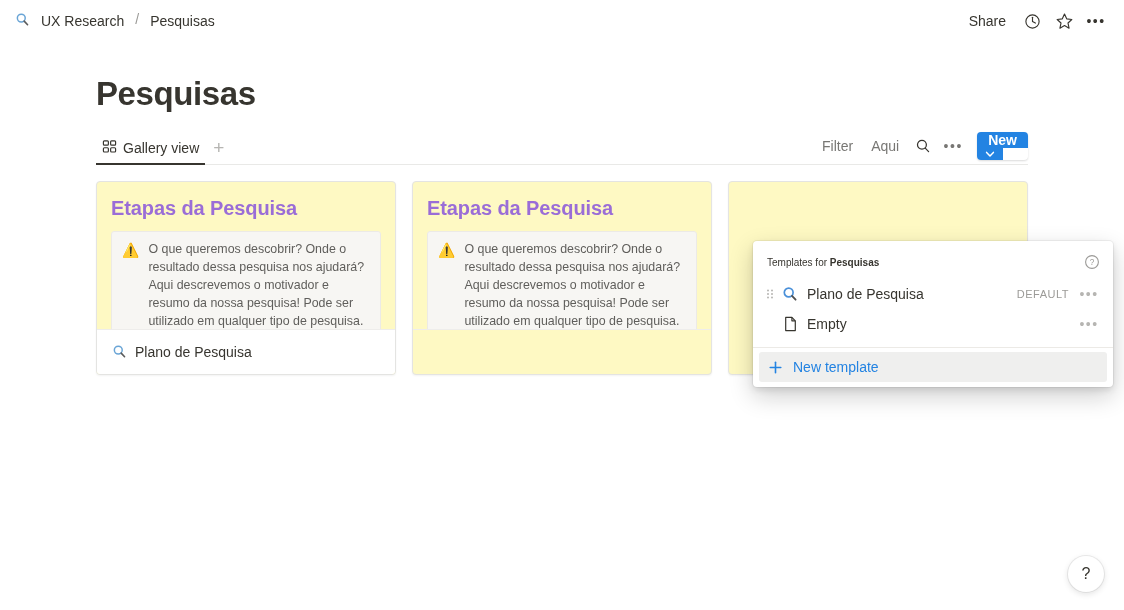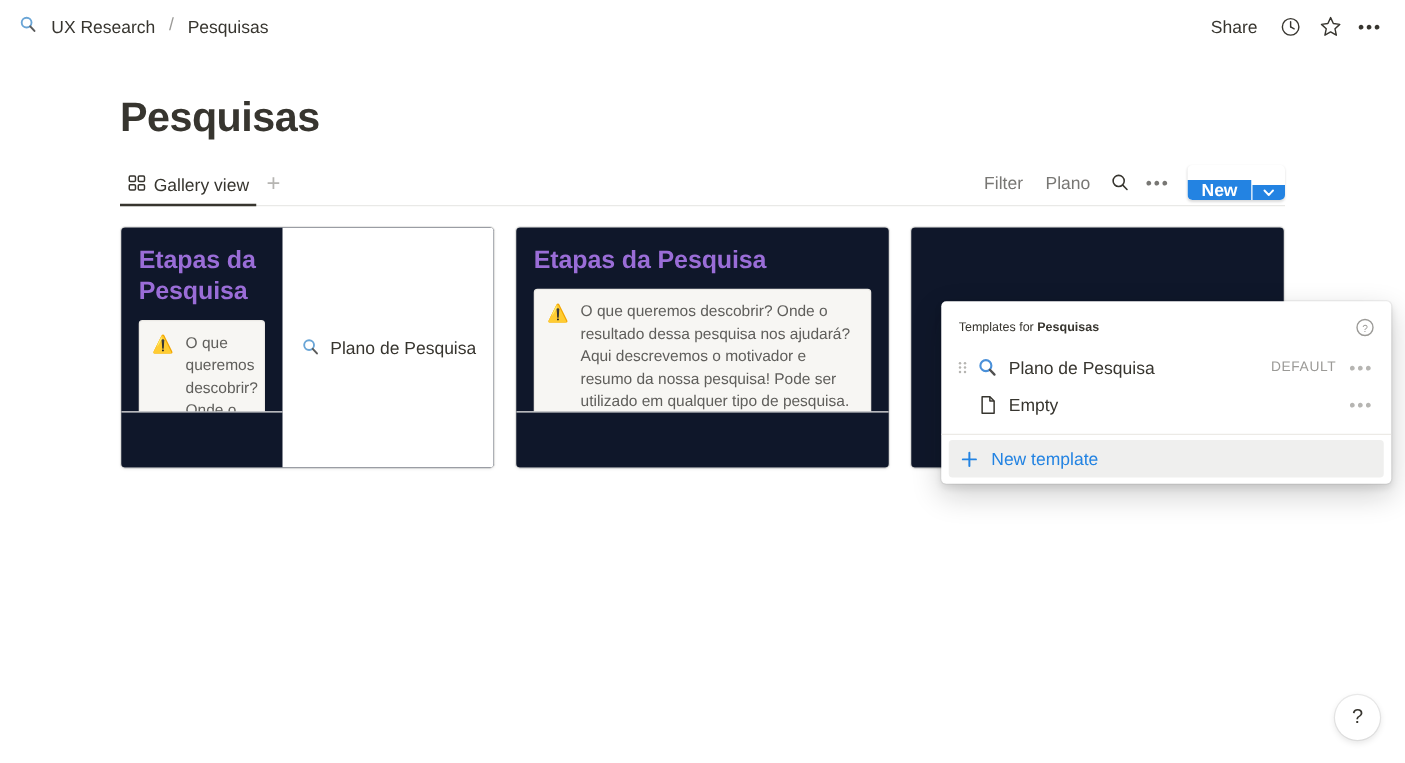--- a/index.html
+++ b/index.html
@@ -155,26 +155,27 @@
     display: flex;
     align-items: center;
     justify-content: center;
     border-radius: 3px;
     color: #37352f;
   }
 
   
   .new-btn {
     display: flex;
-    align-items: flex-end;
+    align-items: flex-start;
     margin-left: 8px;
     border-radius: 4px;
     overflow: hidden;
     height: 28px;
     box-shadow: 0 1px 2px rgba(15,15,15,0.15);
+    flex-direction: column;
   }
 
   .new-btn-main {
     background: var(--accent, #2383e2);
     color: #ffffff;
     font-size: 14px;
     font-weight: bold;
     padding: 0 11px;
     display: flex;
     align-items: center;
@@ -196,26 +197,27 @@
 
   
   .gallery {
     margin-top: 16px;
     display: flex;
     gap: 16px;
   }
 
   .card {
     width: 303px;
-    background: #0f172a;
+    background: #fef9c3;
     border: 1px solid #e4e4e2;
     border-radius: 4px;
     box-shadow: 0 1px 2px rgba(15,15,15,0.05);
     overflow: hidden;
     display: flex;
+    flex-direction: column;
   }
 
   .card-preview {
     height: 148px;
     overflow: hidden;
     padding: 14px 14px 0 14px;
     border-bottom: 1px solid #eeedeb;
     position: relative;
   }
 
@@ -487,21 +489,21 @@
           <rect x="9.2" y="9.3" width="5.3" height="4.6" rx="1" fill="none" stroke="#37352f" stroke-width="1.25"></rect>
         </svg>
       </span>
       <span>Gallery view</span>
     </div>
 
     <div class="tab-add">+</div>
 
     <div class="viewbar-right">
       <span class="vb-item">Filter</span>
-      <span class="vb-item">Plano</span>
+      <span class="vb-item">Aqui</span>
 
       <span class="vb-icon">
         <svg width="16" height="16" viewBox="0 0 18 18">
           <circle cx="7.8" cy="7.6" r="5" fill="none" stroke="#37352f" stroke-width="1.4"></circle>
           <line x1="11.5" y1="11.4" x2="15.3" y2="15.3" stroke="#37352f" stroke-width="1.4" stroke-linecap="round"></line>
         </svg>
       </span>
 
       <span class="vb-icon">
         <span class="dots-glyph" style="color:#787774">•••</span>

